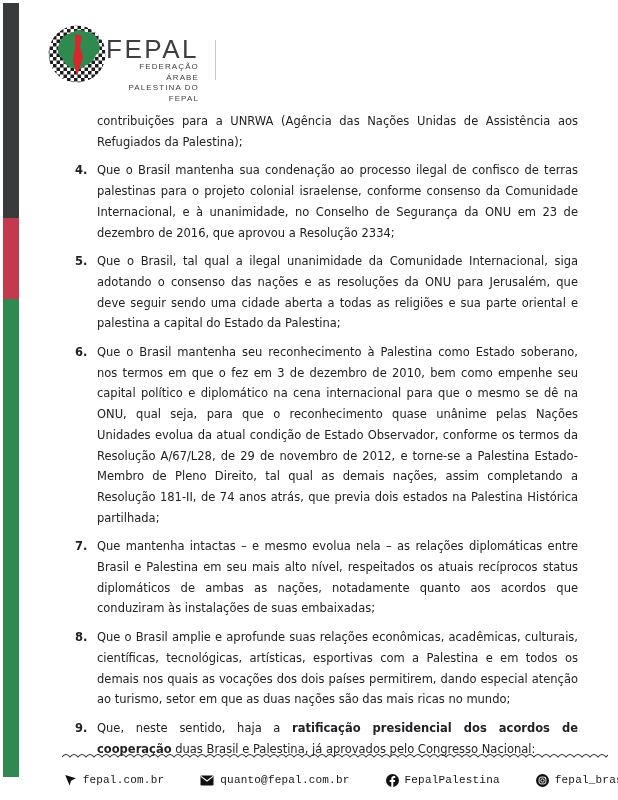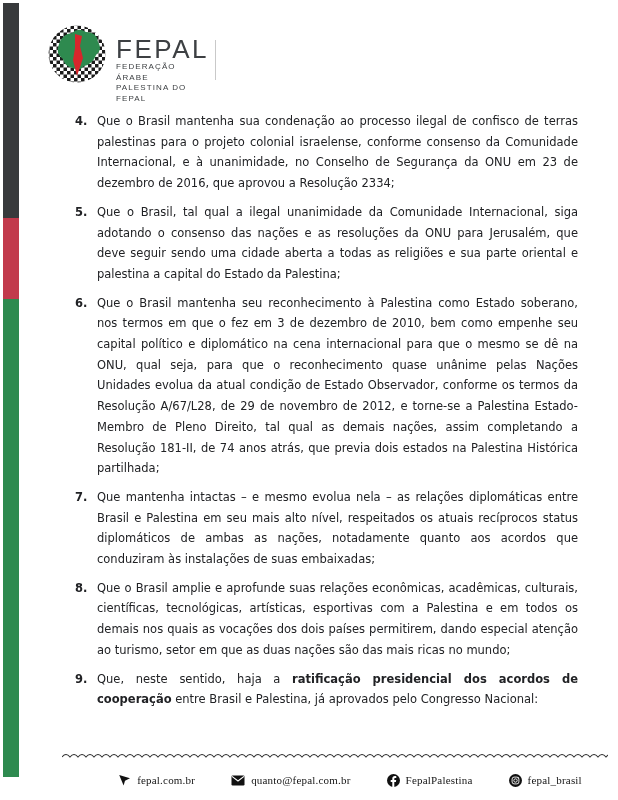--- a/index.html
+++ b/index.html
@@ -15,28 +15,28 @@
   
   .flag-stripe { position:absolute; left:3px; top:3px; width:16px; }
   .flag-stripe .seg { width:16px; }
   .seg-black { height:215px; }
   .seg-red   { height:81px; }
   .seg-green { height:478px; }
 
   
   .header { position:absolute; left:46px; top:20px; height:80px; }
   .emblem { position:absolute; left:0; top:2px; width:62px; height:62px; }
-  .wordmark { position:absolute; left:70px; top:16px; color:#3d4043; }
+  .wordmark { position:absolute; left:60px; top:16px; color:#3d4043; }
   .wordmark .acronym {
     font-family:"Liberation Sans",sans-serif;
     font-size:26px; letter-spacing:2.5px; font-weight:400; line-height:26px;
   }
   .wordmark .sub {
     font-family:"Liberation Sans",sans-serif;
-    font-size:8px; letter-spacing:1.1px; line-height:10.5px; font-weight:400;
+    font-size:8px; letter-spacing:1.1px; line-height:10.5px; font-weight:400;text-align:right;
   }
   .divider { position:absolute; left:169px; top:20px; width:1px; height:40px; background:#c9c9c9; }
   .arabic {
     position:absolute; left:182px; top:18px; width:130px;
     direction:rtl; text-align:right;
     font-size:13.5px; line-height:22px; color:#3d4043;
   }
 
   
   .doc-body {
@@ -52,21 +52,21 @@
 
   
   .squiggle { position:absolute; left:62px; top:750px; width:546px; height:10px; }
   .footer-row {
     position:absolute; left:82px; top:770px; width:536px; height:20px;
     display:flex; justify-content:center; align-items:center; gap:36px;
   }
   .footer-item { display:flex; align-items:center; gap:6px; cursor:pointer; }
   .footer-item .f-icon { display:flex; align-items:center; }
   .footer-item .f-label {
-    font-family:Liberation Serif, serif;
+    font-family:Liberation Mono, monospace;
     font-size:11px; color:#151515; letter-spacing:0.2px;
   }
 </style>
 </head>
 <body>
 
 <div class="flag-stripe">
   <div class="seg seg-black" style="background: rgb(56, 58, 60);"></div>
   <div class="seg seg-red" style="background: rgb(194, 58, 76);"></div>
   <div class="seg seg-green" style="background: rgb(46, 138, 79);"></div>
@@ -89,26 +89,27 @@
     <div class="acronym">FEPAL</div>
     <div class="sub">FEDERAÇÃO ÁRABE</div>
     <div class="sub">PALESTINA DO FEPAL</div>
   </div>
   <div class="divider"></div>
   <div class="arabic">
   </div>
 </div>
 
 <div class="doc-body">
+    <div class="para"><span>contribuições para a UNRWA (Agência das Nações Unidas de Assistência aos Refugiados da Palestina);</span></div>
     <div class="para"><span class="num">4.</span><span>Que o Brasil mantenha sua condenação ao processo ilegal de confisco de terras palestinas para o projeto colonial israelense, conforme consenso da Comunidade Internacional, e à unanimidade, no Conselho de Segurança da ONU em 23 de dezembro de 2016, que aprovou a Resolução 2334;</span></div>
     <div class="para"><span class="num">5.</span><span>Que o Brasil, tal qual a ilegal unanimidade da Comunidade Internacional, siga adotando o consenso das nações e as resoluções da ONU para Jerusalém, que deve seguir sendo uma cidade aberta a todas as religiões e sua parte oriental e palestina a capital do Estado da Palestina;</span></div>
     <div class="para"><span class="num">6.</span><span>Que o Brasil mantenha seu reconhecimento à Palestina como Estado soberano, nos termos em que o fez em 3 de dezembro de 2010, bem como empenhe seu capital político e diplomático na cena internacional para que o mesmo se dê na ONU, qual seja, para que o reconhecimento quase unânime pelas Nações Unidades evolua da atual condição de Estado Observador, conforme os termos da Resolução A/67/L28, de 29 de novembro de 2012, e torne-se a Palestina Estado-Membro de Pleno Direito, tal qual as demais nações, assim completando a Resolução 181-II, de 74 anos atrás, que previa dois estados na Palestina Histórica partilhada;</span></div>
     <div class="para"><span class="num">7.</span><span>Que mantenha intactas – e mesmo evolua nela – as relações diplomáticas entre Brasil e Palestina em seu mais alto nível, respeitados os atuais recíprocos status diplomáticos de ambas as nações, notadamente quanto aos acordos que conduziram às instalações de suas embaixadas;</span></div>
     <div class="para"><span class="num">8.</span><span>Que o Brasil amplie e aprofunde suas relações econômicas, acadêmicas, culturais, científicas, tecnológicas, artísticas, esportivas com a Palestina e em todos os demais nos quais as vocações dos dois países permitirem, dando especial atenção ao turismo, setor em que as duas nações são das mais ricas no mundo;</span></div>
-    <div class="para"><span class="num">9.</span><span>Que, neste sentido, haja a </span><b>ratificação presidencial dos acordos de cooperação</b><span> entre Brasil e Palestina, já aprovados pelo Congresso Nacional:</span></div>
+    <div class="para"><span class="num">9.</span><span>Que, neste sentido, haja a </span><b>ratificação presidencial dos acordos de cooperação</b><span> duas Brasil e Palestina, já aprovados pelo Congresso Nacional:</span></div>
   </div>
 
 <svg class="squiggle" viewBox="0 0 546 10" preserveAspectRatio="none">
   <path id="squiggle-path" fill="none" stroke="#2b2b2b" stroke-width="1.1" d="M0,7 q4,-5 8,0 q4,-5 8,0 q4,-5 8,0 q4,-5 8,0 q4,-5 8,0 q4,-5 8,0 q4,-5 8,0 q4,-5 8,0 q4,-5 8,0 q4,-5 8,0 q4,-5 8,0 q4,-5 8,0 q4,-5 8,0 q4,-5 8,0 q4,-5 8,0 q4,-5 8,0 q4,-5 8,0 q4,-5 8,0 q4,-5 8,0 q4,-5 8,0 q4,-5 8,0 q4,-5 8,0 q4,-5 8,0 q4,-5 8,0 q4,-5 8,0 q4,-5 8,0 q4,-5 8,0 q4,-5 8,0 q4,-5 8,0 q4,-5 8,0 q4,-5 8,0 q4,-5 8,0 q4,-5 8,0 q4,-5 8,0 q4,-5 8,0 q4,-5 8,0 q4,-5 8,0 q4,-5 8,0 q4,-5 8,0 q4,-5 8,0 q4,-5 8,0 q4,-5 8,0 q4,-5 8,0 q4,-5 8,0 q4,-5 8,0 q4,-5 8,0 q4,-5 8,0 q4,-5 8,0 q4,-5 8,0 q4,-5 8,0 q4,-5 8,0 q4,-5 8,0 q4,-5 8,0 q4,-5 8,0 q4,-5 8,0 q4,-5 8,0 q4,-5 8,0 q4,-5 8,0 q4,-5 8,0 q4,-5 8,0 q4,-5 8,0 q4,-5 8,0 q4,-5 8,0 q4,-5 8,0 q4,-5 8,0 q4,-5 8,0 q4,-5 8,0 q4,-5 8,0 q4,-5 8,0"></path>
 </svg>
 
 <div class="footer-row">
     <div class="footer-item">
       <span class="f-icon">
         <svg width="13" height="13" viewBox="0 0 13 13">

